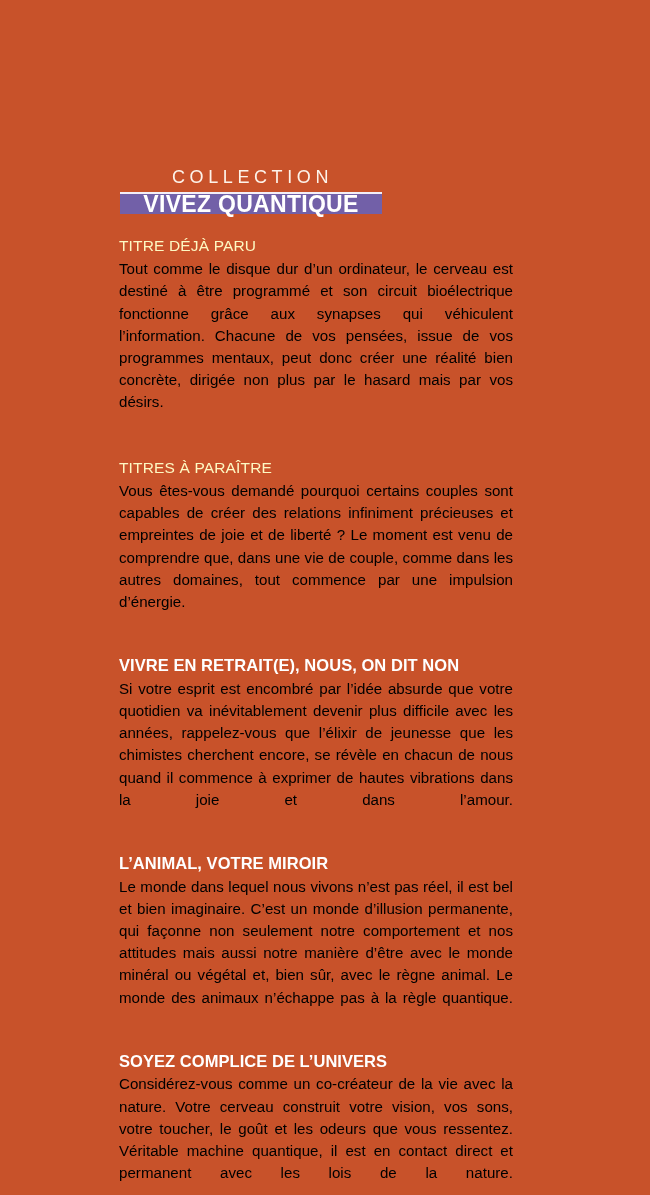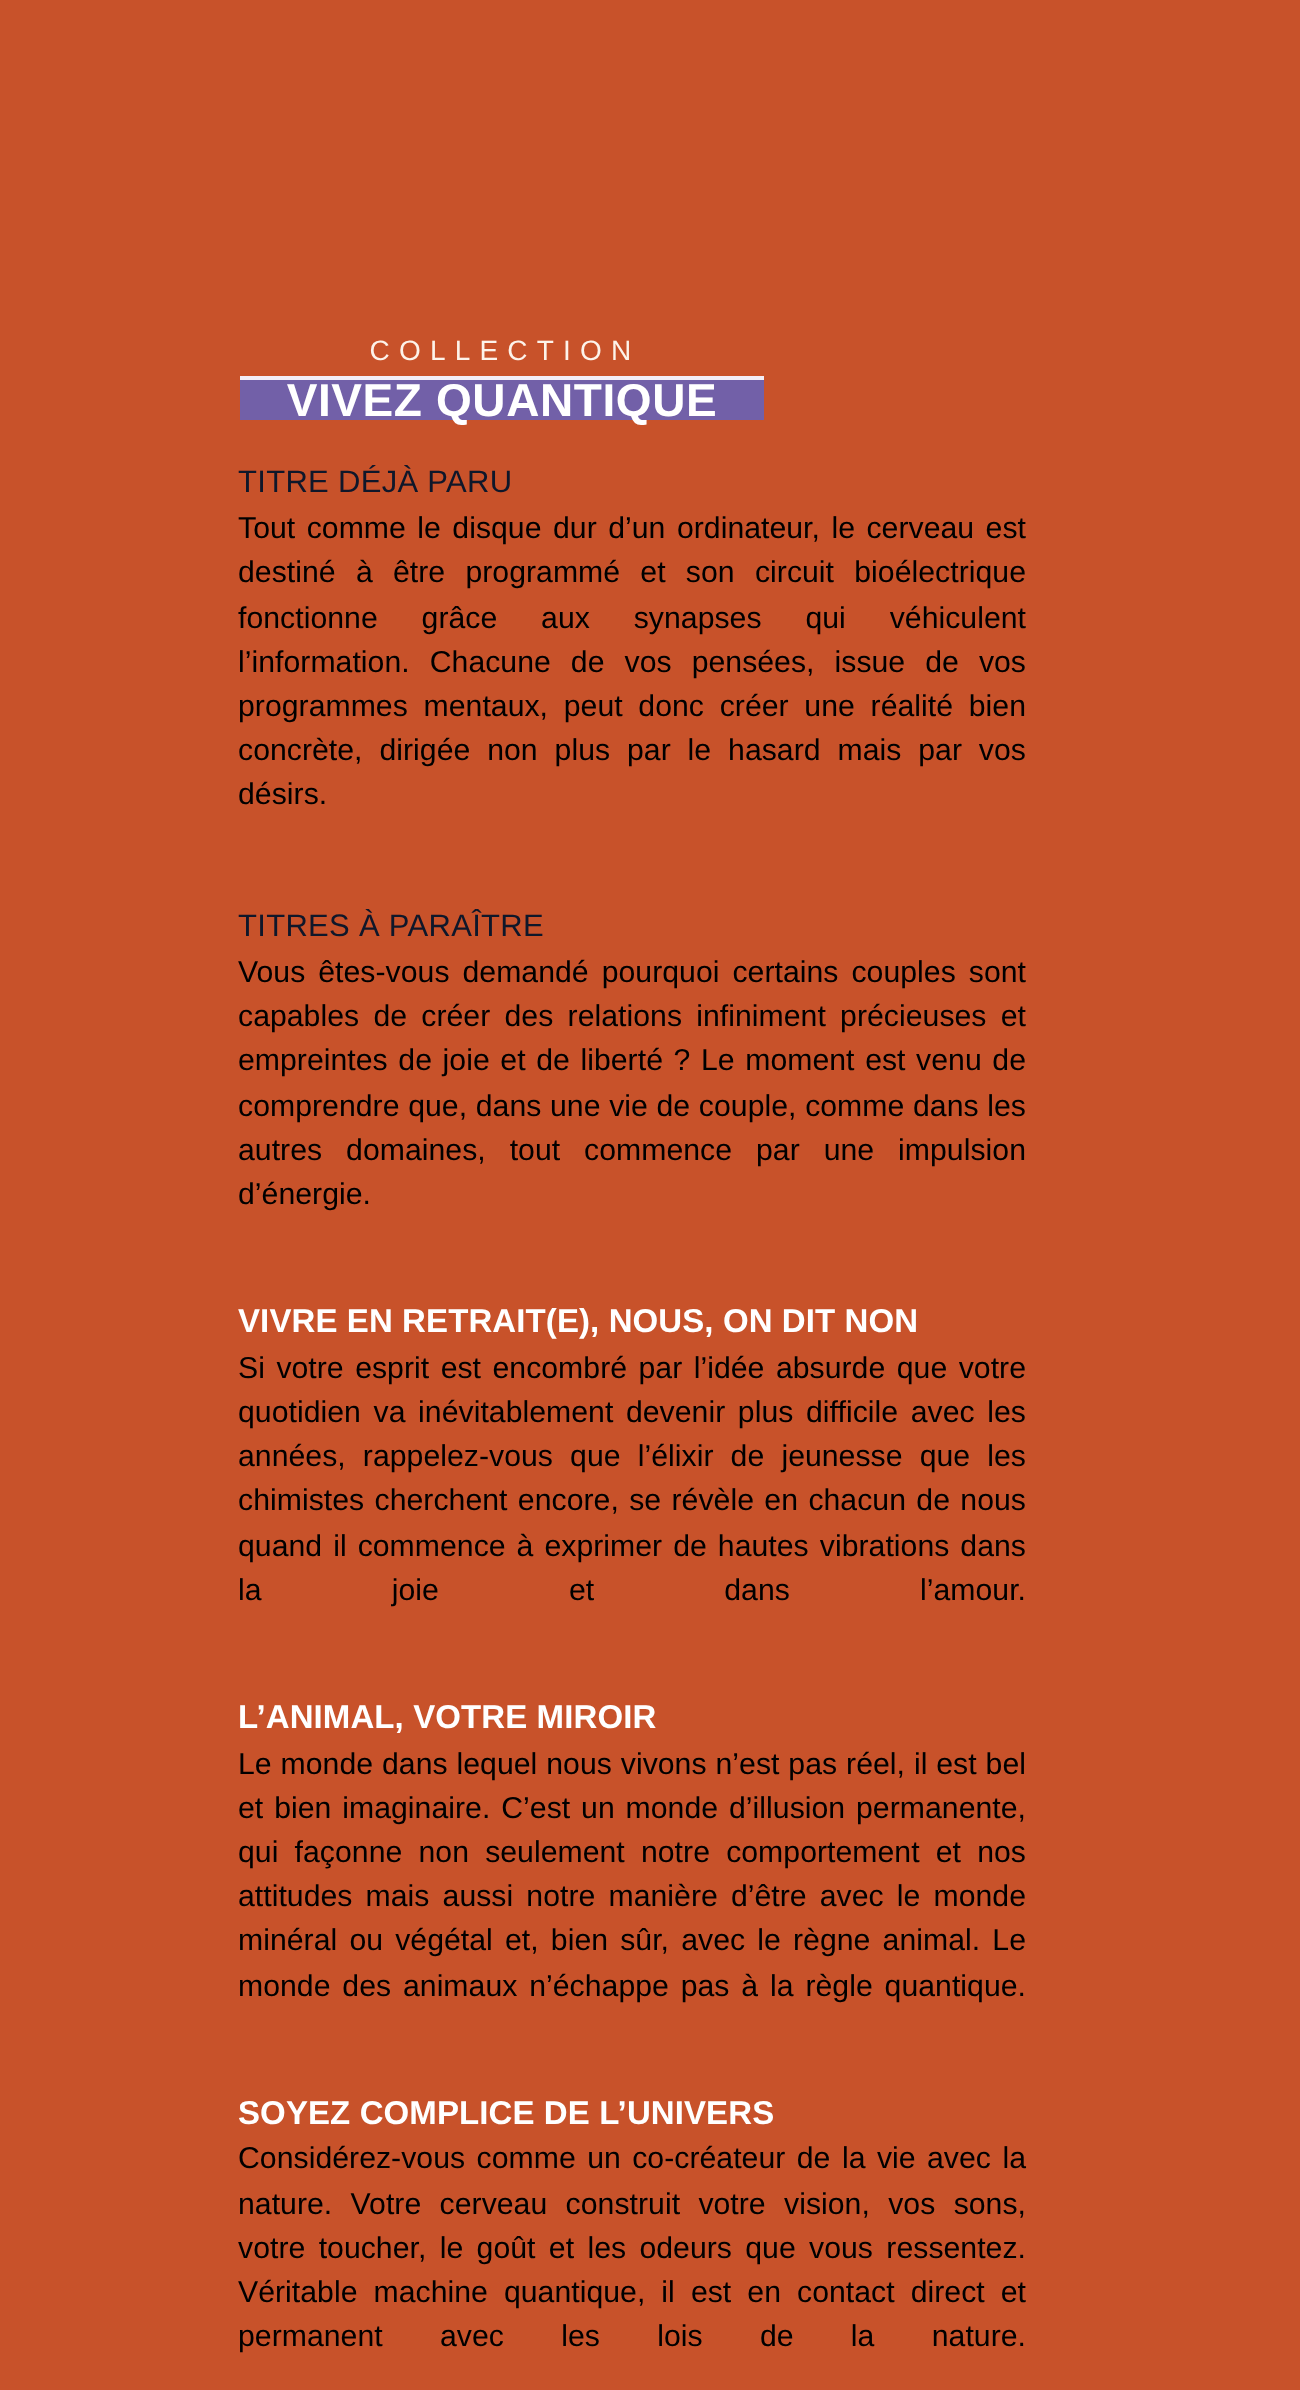--- a/index.html
+++ b/index.html
@@ -31,21 +31,21 @@
     width: 394px;
   }
 
   
   .collection-block {
     width: 262px;
     margin: 0 0 0 1px;
   }
 
   .collection-kicker {
-    font-size: 14px;
+    font-size: 18px;
     letter-spacing: 4.6px;
     color: #fdf3ea;
     text-align: center;
     font-weight: 400;
     line-height: 1;
     padding: 0 0 6px 3px;
     white-space: nowrap;
   }
 
   .collection-banner {
@@ -70,21 +70,21 @@
 
   
   .section {
     margin-top: 23px;
   }
   .section.tight {
     margin-top: 21px;
   }
 
   .section-label {
-    color: #0f172a;
+    color: #fef9c3;
     font-size: 15.5px;
     font-weight: 400;
     letter-spacing: 0.15px;
     line-height: 1.18;
     margin-bottom: 3px;
   }
 
   .section-title {
     color: #ffffff;
     font-size: 16.5px;

